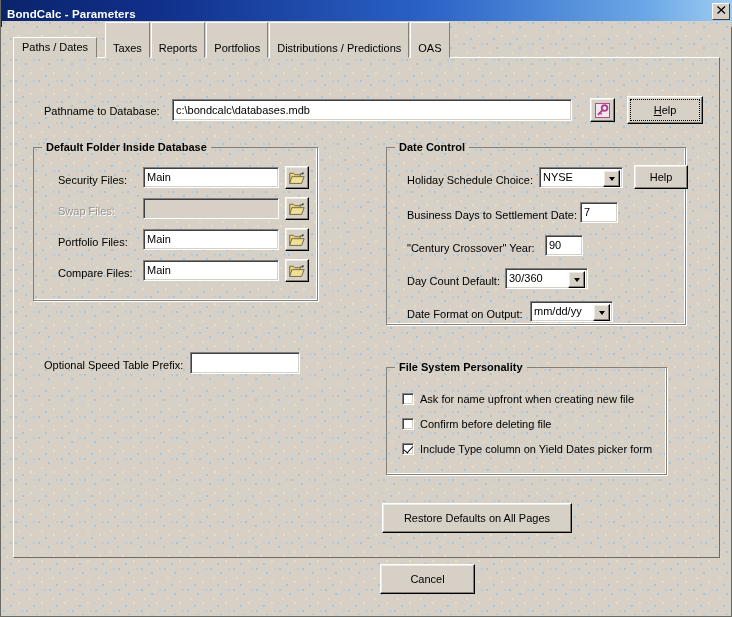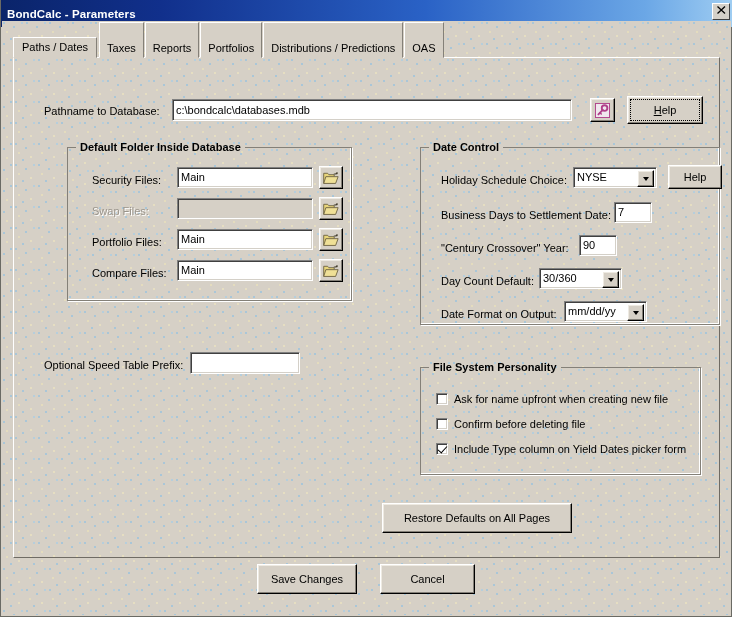--- a/index.html
+++ b/index.html
@@ -101,21 +101,21 @@
     white-space: nowrap;
     margin-right: 1px;
     position: relative;
     cursor: default;
   }
   .tab.selected {
     height: 21px;
     line-height: 19px;
     margin-top: -3px;
     margin-left: -2px;
-    margin-right: 2px;
+    margin-right: 8px;
     padding: 0 8px;
     z-index: 6;
     border-bottom-color: #d6d0c6;
     font-weight: normal;
   }
 
   
   #tabpage {
     position: absolute;
     left: 11px; top: 36px;
@@ -205,21 +205,20 @@
   }
 
   
   .groupbox {
     position: absolute;
     box-sizing: border-box;
     border: 1px solid #848078;
     border-right-color: #848078;
     border-bottom-color: #848078;
     box-shadow: 1px 1px 0 #ffffff, inset -1px -1px 0 #ffffff;
-    margin-left: 34px;
   }
   .group-title {
     position: absolute;
     top: -7px; left: 8px;
     font-size: 11px;
     font-weight: bold;
     padding: 0 4px;
     white-space: nowrap;
   }
 
@@ -426,21 +425,18 @@
           <span>Include Type column on Yield Dates picker form</span>
         </div>
       </div>
 
       <div class="btn" style="left:368px; top:445px; width:190px; height:30px;">
         <span>Restore Defaults on All Pages</span>
       </div>
 
     </div>
 
-    <div class="btn" style="left:255px; top:543px; width:100px; height:30px;">
-      <span>Save Changes</span>
-    </div>
     <div class="btn" style="left:378px; top:543px; width:95px; height:30px;">
       <span>Cancel</span>
     </div>
 
   </div>
 </div>
 
 </body></html>

